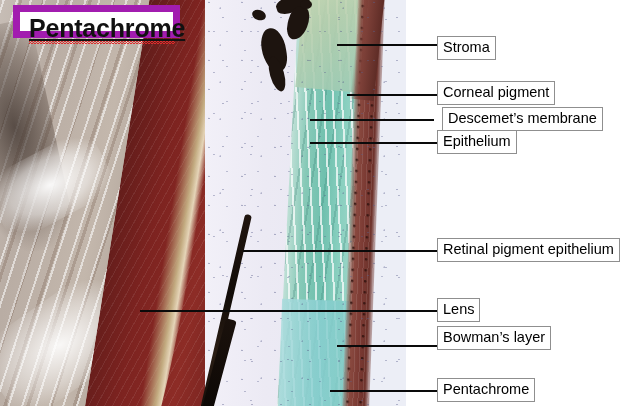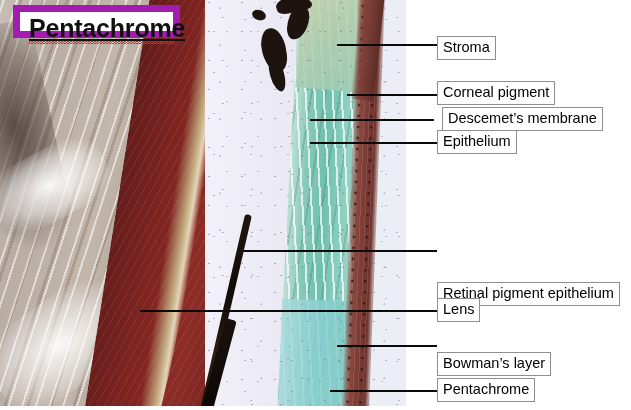--- a/index.html
+++ b/index.html
@@ -156,22 +156,22 @@
   <div id="callouts">
       <div class="lead" style="left: 337px; top: 44px; width: 100px;"></div>
       <div class="lbl" style="left: 437px; top: 36px;">Stroma</div>
       <div class="lead" style="left: 347px; top: 94px; width: 90px;"></div>
       <div class="lbl" style="left: 437px; top: 81px;">Corneal pigment</div>
       <div class="lead" style="left: 310px; top: 119px; width: 124px;"></div>
       <div class="lbl" style="left: 434px; top: 107px; margin-left: 8px;">Descemet’s membrane</div>
       <div class="lead" style="left: 310px; top: 142px; width: 127px;"></div>
       <div class="lbl" style="left: 437px; top: 130px;">Epithelium</div>
       <div class="lead" style="left: 243px; top: 250px; width: 194px;"></div>
-      <div class="lbl" style="left: 437px; top: 238px; margin-top: 44px;">Retinal pigment epithelium</div>
+      <div class="lbl" style="left: 437px; top: 238px;">Retinal pigment epithelium</div>
       <div class="lead" style="left: 140px; top: 310px; width: 297px;"></div>
       <div class="lbl" style="left: 437px; top: 298px;">Lens</div>
       <div class="lead" style="left: 337px; top: 345px; width: 100px;"></div>
-      <div class="lbl" style="left: 437px; top: 352px; text-align: center;">Bowman’s layer</div>
+      <div class="lbl" style="left: 437px; top: 326px; text-align: center;">Bowman’s layer</div>
       <div class="lead" style="left: 330px; top: 390px; width: 107px;"></div>
       <div class="lbl" style="left: 437px; top: 378px;">Pentachrome</div>
     </div>
 
 </div>
 
 </body></html>

